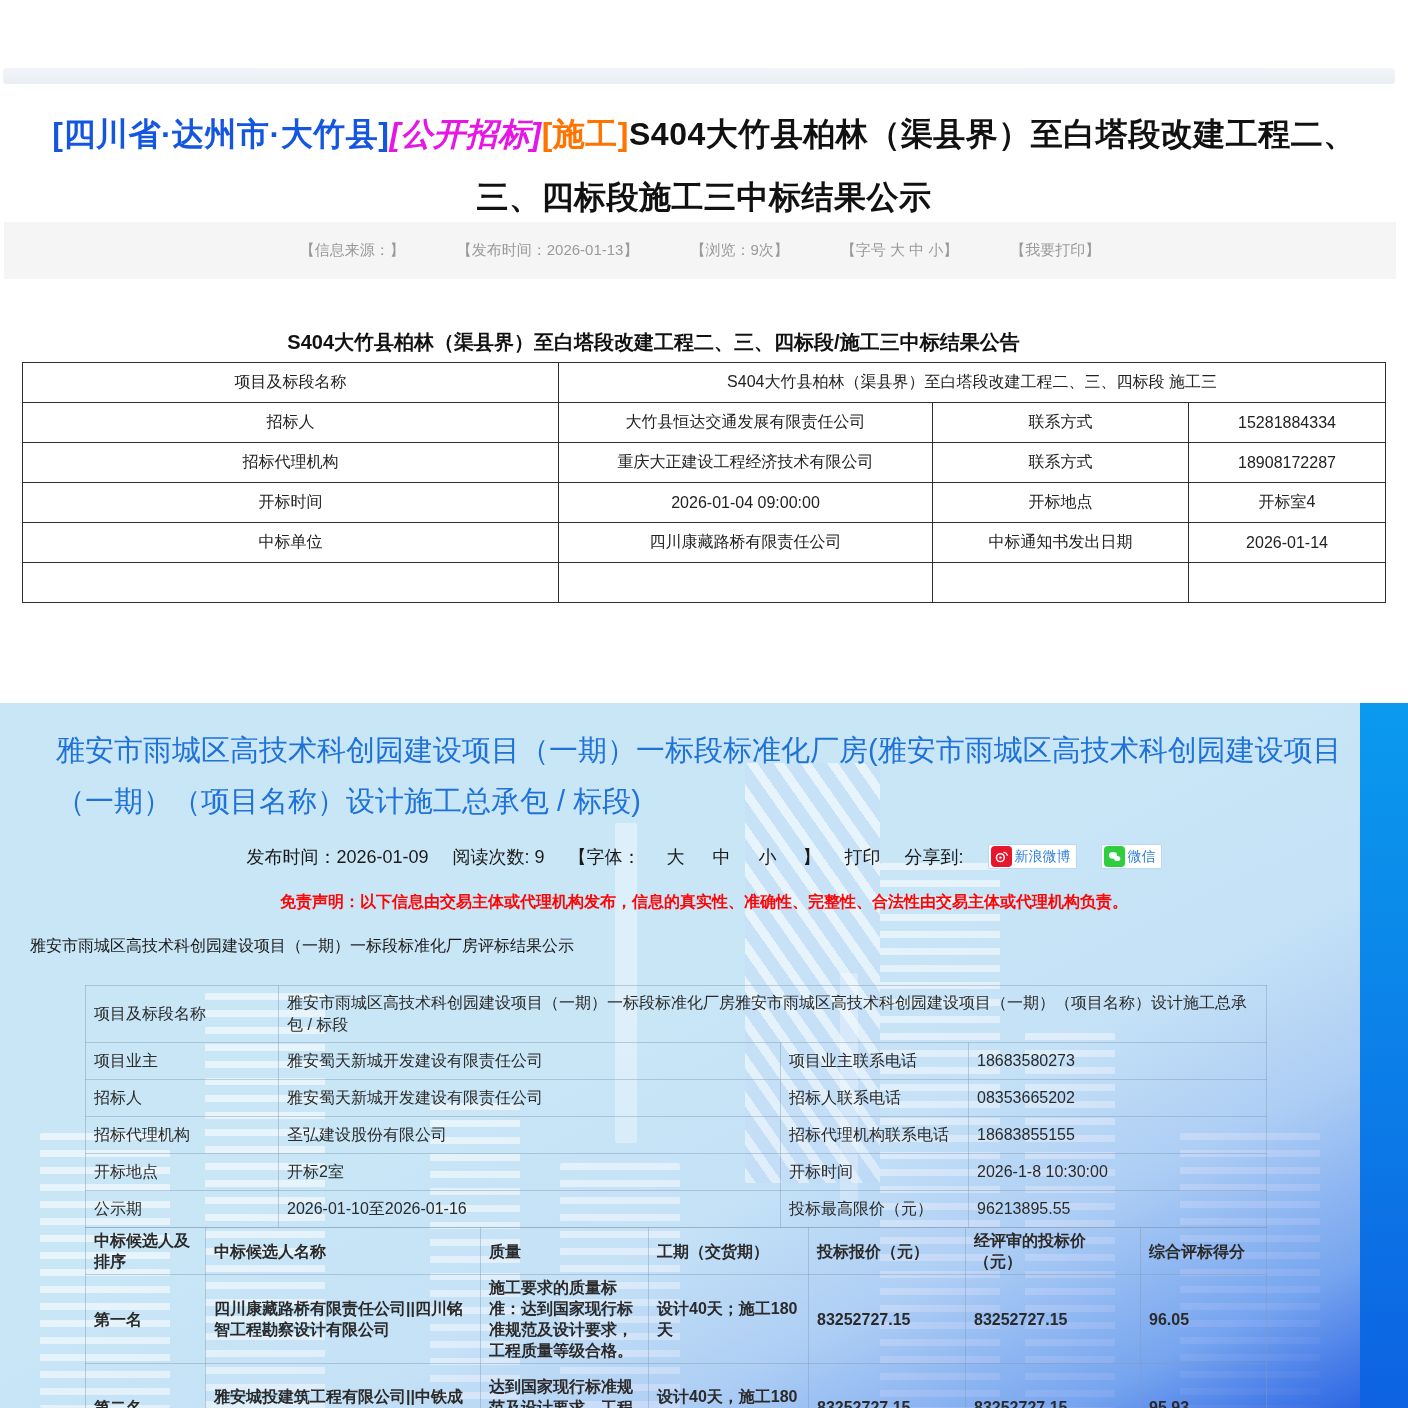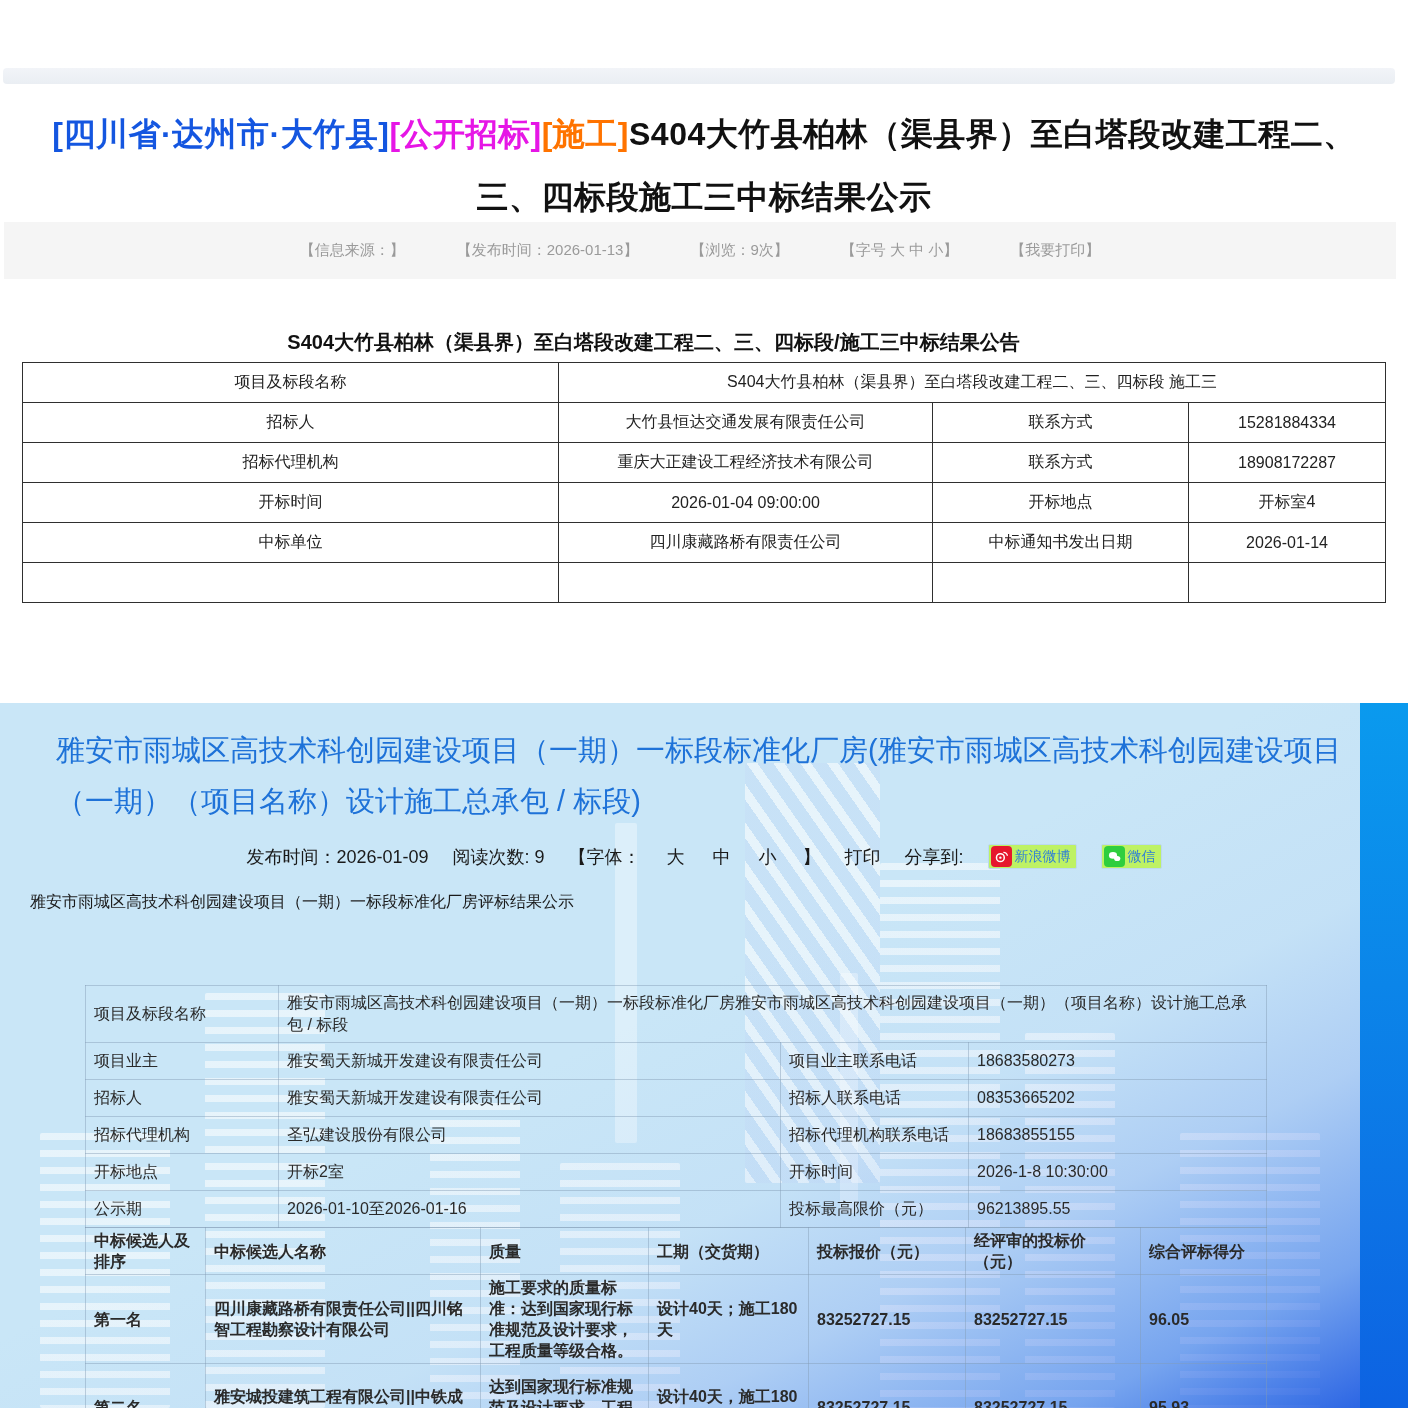--- a/index.html
+++ b/index.html
@@ -8,21 +8,21 @@
     background:#ffffff;
     font-family:"Liberation Sans","DejaVu Sans",sans-serif;
     color:#222;
   }
   
   .top-band{position:absolute;top:68px;left:3px;width:1392px;height:16px;
     background:linear-gradient(#f2f4f8,#eaeef3);border-radius:4px;}
   .title1{position:absolute;top:82px;left:38px;width:1332px;text-align:center;
     font-size:32px;font-weight:700;line-height:63px;color:#111;letter-spacing:0.5px;}
   .tag-loc{color:#1456e0;}
-  .tag-type{color:#e616e6;}
+  .tag-type{color:#e616e6;font-style:italic;}
   .tag-cat{color:#ff7300;}
   .meta-bar{position:absolute;top:222px;left:4px;width:1392px;height:57px;
     background:#f5f5f5;display:flex;justify-content:center;align-items:center;gap:52px;
     font-size:15px;color:#9a9a9a;}
   .subtitle{position:absolute;top:312px;left:0;width:1307px;text-align:center;
     font-size:20px;font-weight:700;color:#111;}
   .t1wrap{position:absolute;top:362px;left:22px;width:1366px;height:247px;overflow:hidden;}
   table.t1{border-collapse:collapse;table-layout:fixed;width:1363px;}
   table.t1 td{border:1px solid #2f2f2f;height:39px;text-align:center;vertical-align:middle;
     font-size:16px;color:#222;padding:0 6px;overflow:hidden;white-space:nowrap;}
@@ -40,21 +40,21 @@
       rgba(255,255,255,0.55) 0 7px, rgba(255,255,255,0) 7px 17px);}
   .wm.solid{background:rgba(255,255,255,0.35);}
   .wm.chev{background:repeating-linear-gradient(55deg,
       rgba(255,255,255,0.55) 0 9px, rgba(190,200,245,0.15) 9px 22px);}
   .sec2-content{position:relative;z-index:2;width:1408px;height:705px;}
   .title2{padding-top:22px;margin:0 56px;color:#1e72d8;
     font-size:29px;line-height:51px;font-weight:500;}
   .meta2{margin-top:17px;display:flex;justify-content:center;align-items:center;
     gap:24px;font-size:18px;color:#1a1a1a;}
   .meta2 .fsz{margin:0 2px;}
-  .badge{display:inline-flex;align-items:center;gap:3px;background:#bef264;
+  .badge{display:inline-flex;align-items:center;gap:3px;background:#ffffff;
     border:1px solid #bcd9ef;border-radius:2px;padding:1px 5px 1px 2px;cursor:pointer;}
   .badge .bicon{width:21px;height:21px;border-radius:4px;display:inline-flex;
     align-items:center;justify-content:center;}
   .bicon.weibo{background:#e6162d;}
   .bicon.wechat{background:#2fce3e;}
   .badge .btxt{color:#2f7fd6;font-size:14px;}
   .disclaimer{margin-top:23px;text-align:center;color:#fe0505;font-size:16px;font-weight:700;}
   .result-title{margin:23px 0 0 30px;font-size:16px;color:#1a1a1a;}
   .t2wrap{position:absolute;left:85px;top:282px;width:1181px;}
   table.t2, table.t3{border-collapse:collapse;table-layout:fixed;width:1181px;}
@@ -176,20 +176,21 @@
         <span class="bicon wechat">
           <svg width="15" height="15" viewBox="0 0 20 20">
             <ellipse cx="8" cy="8.5" rx="5.4" ry="4.4" fill="#fff"></ellipse>
             <ellipse cx="13.6" cy="12.6" rx="4.2" ry="3.4" fill="#fff"></ellipse>
           </svg>
         </span>
         <span class="btxt">微信</span>
       </span>
     </div>
 
+    <div class="disclaimer">免责声明：以下信息由交易主体或代理机构发布，信息的真实性、准确性、完整性、合法性由交易主体或代理机构负责。</div>
 
     <div class="result-title">雅安市雨城区高技术科创园建设项目（一期）一标段标准化厂房评标结果公示</div>
 
     <div class="t2wrap">
       <table class="t2">
         <colgroup>
             <col style="width:193px">
             <col style="width:502px">
             <col style="width:188px">
             <col style="width:298px">

